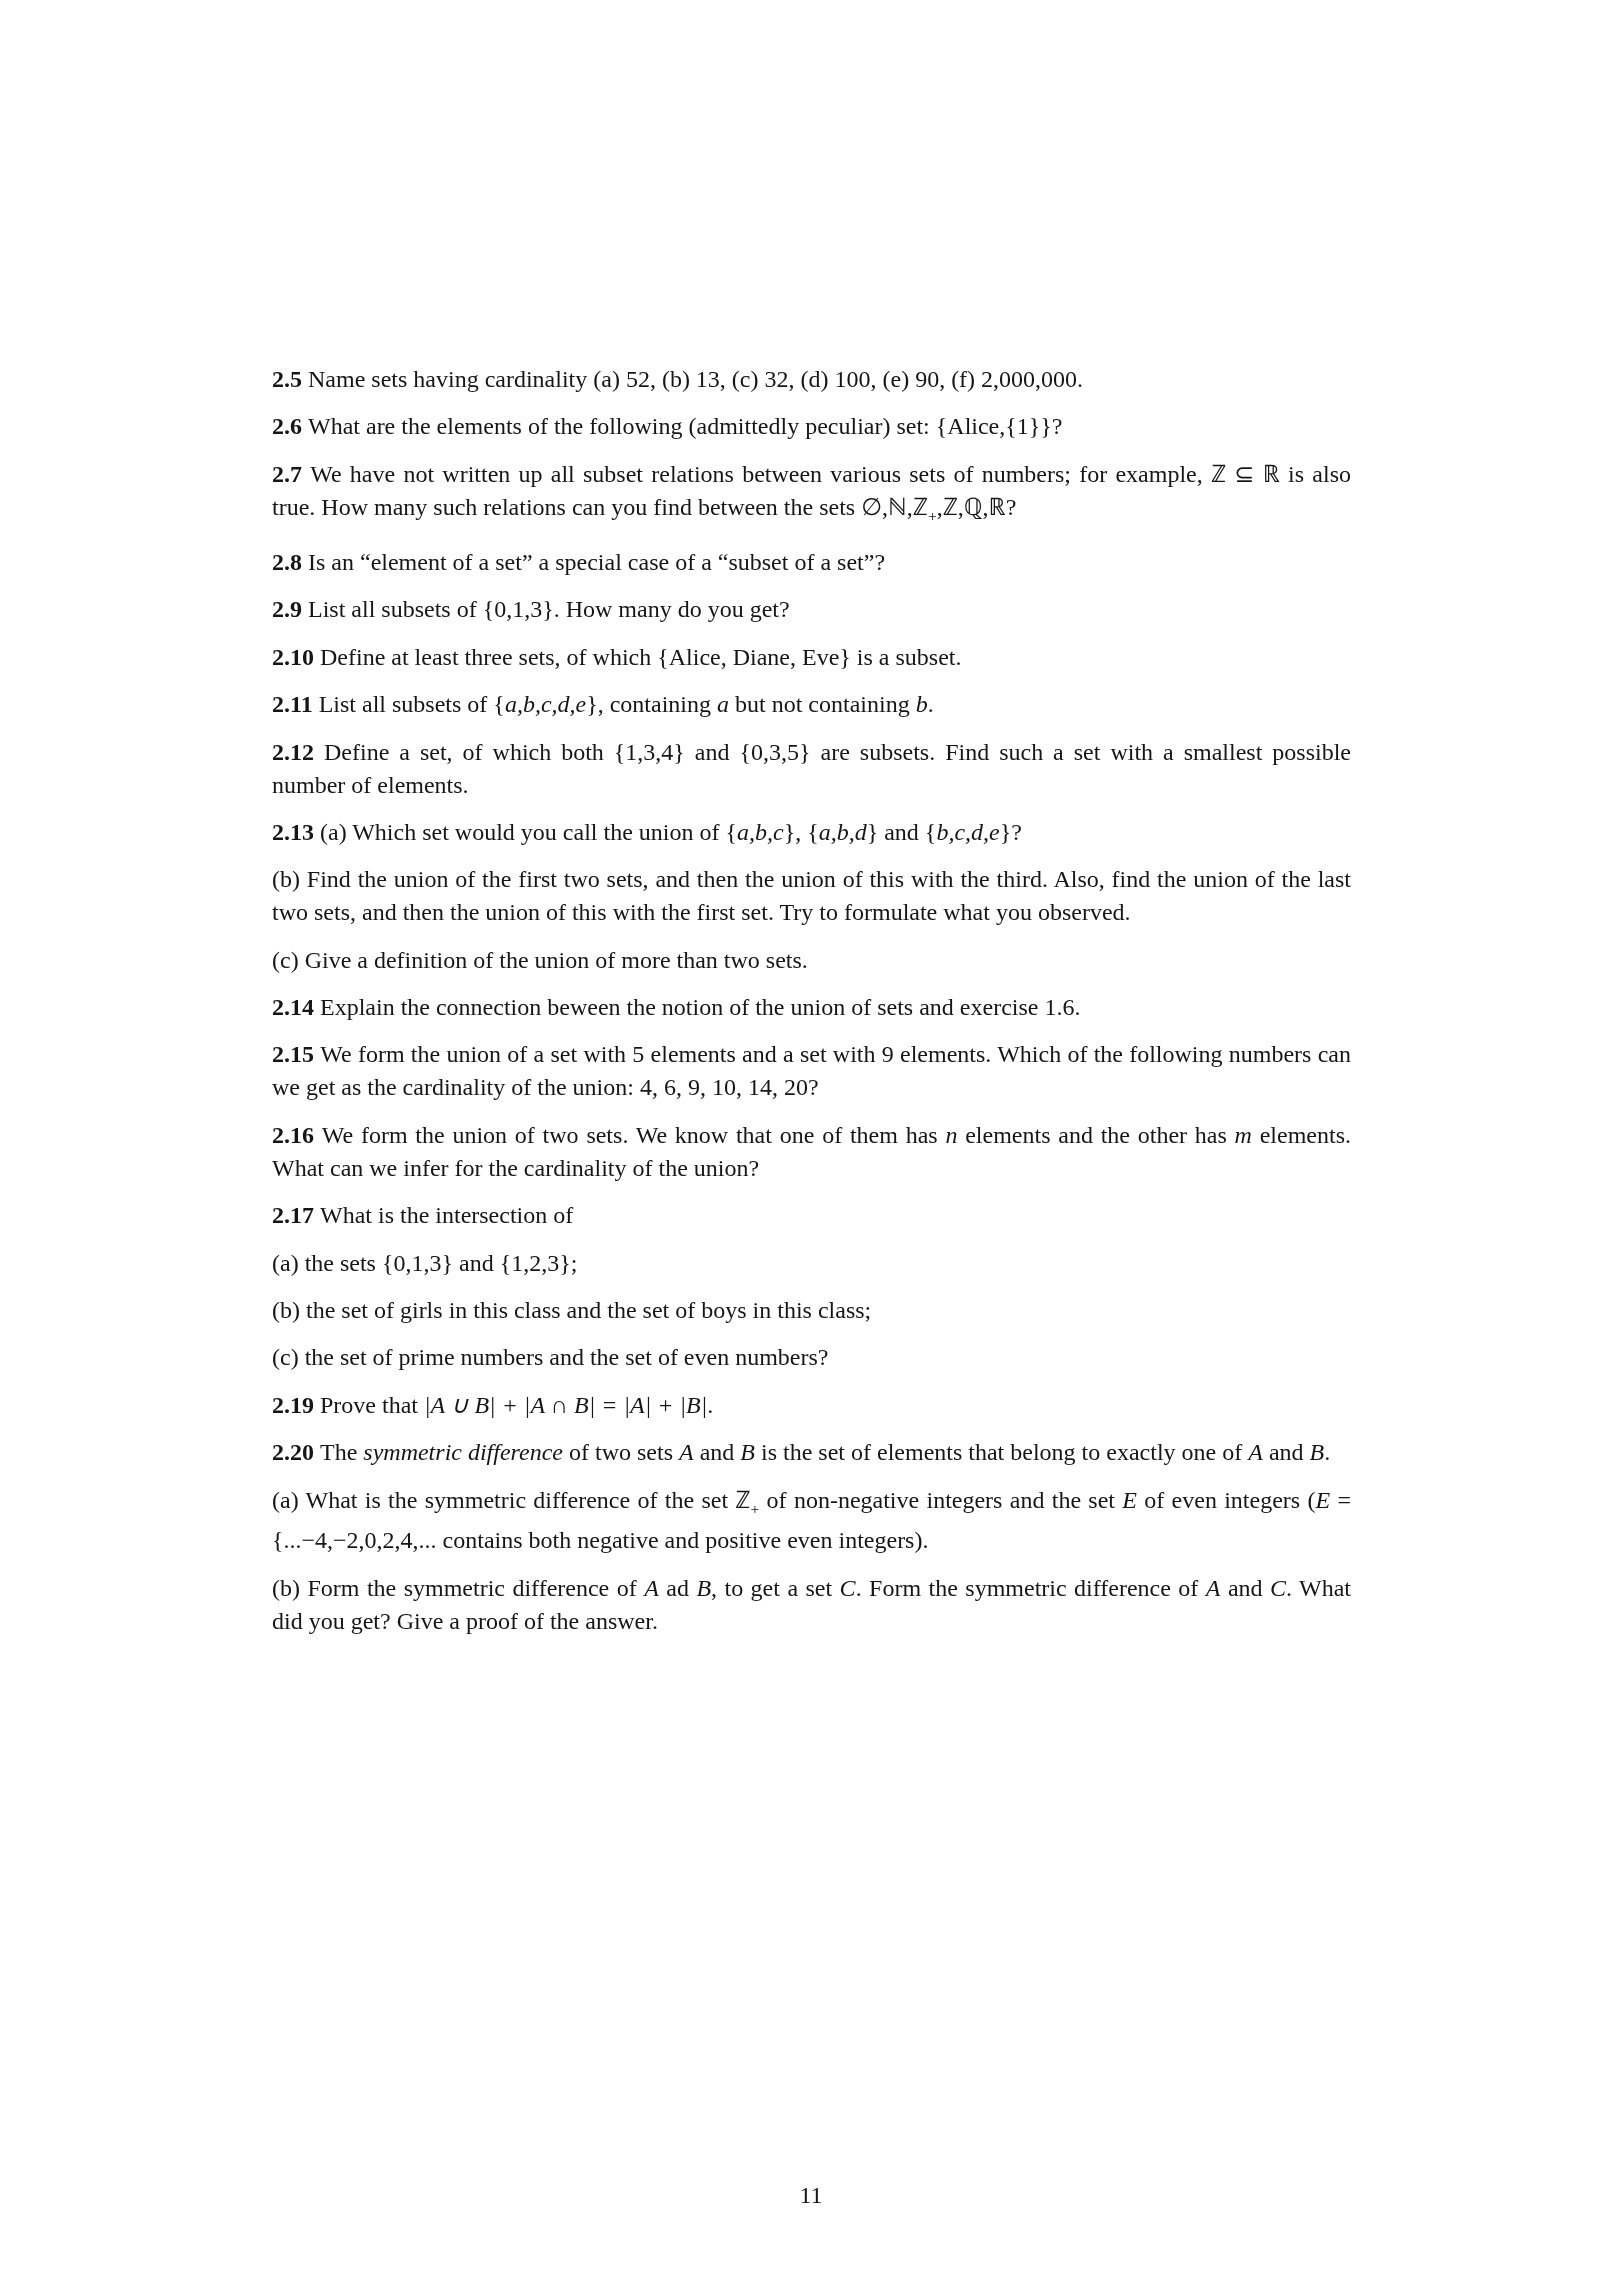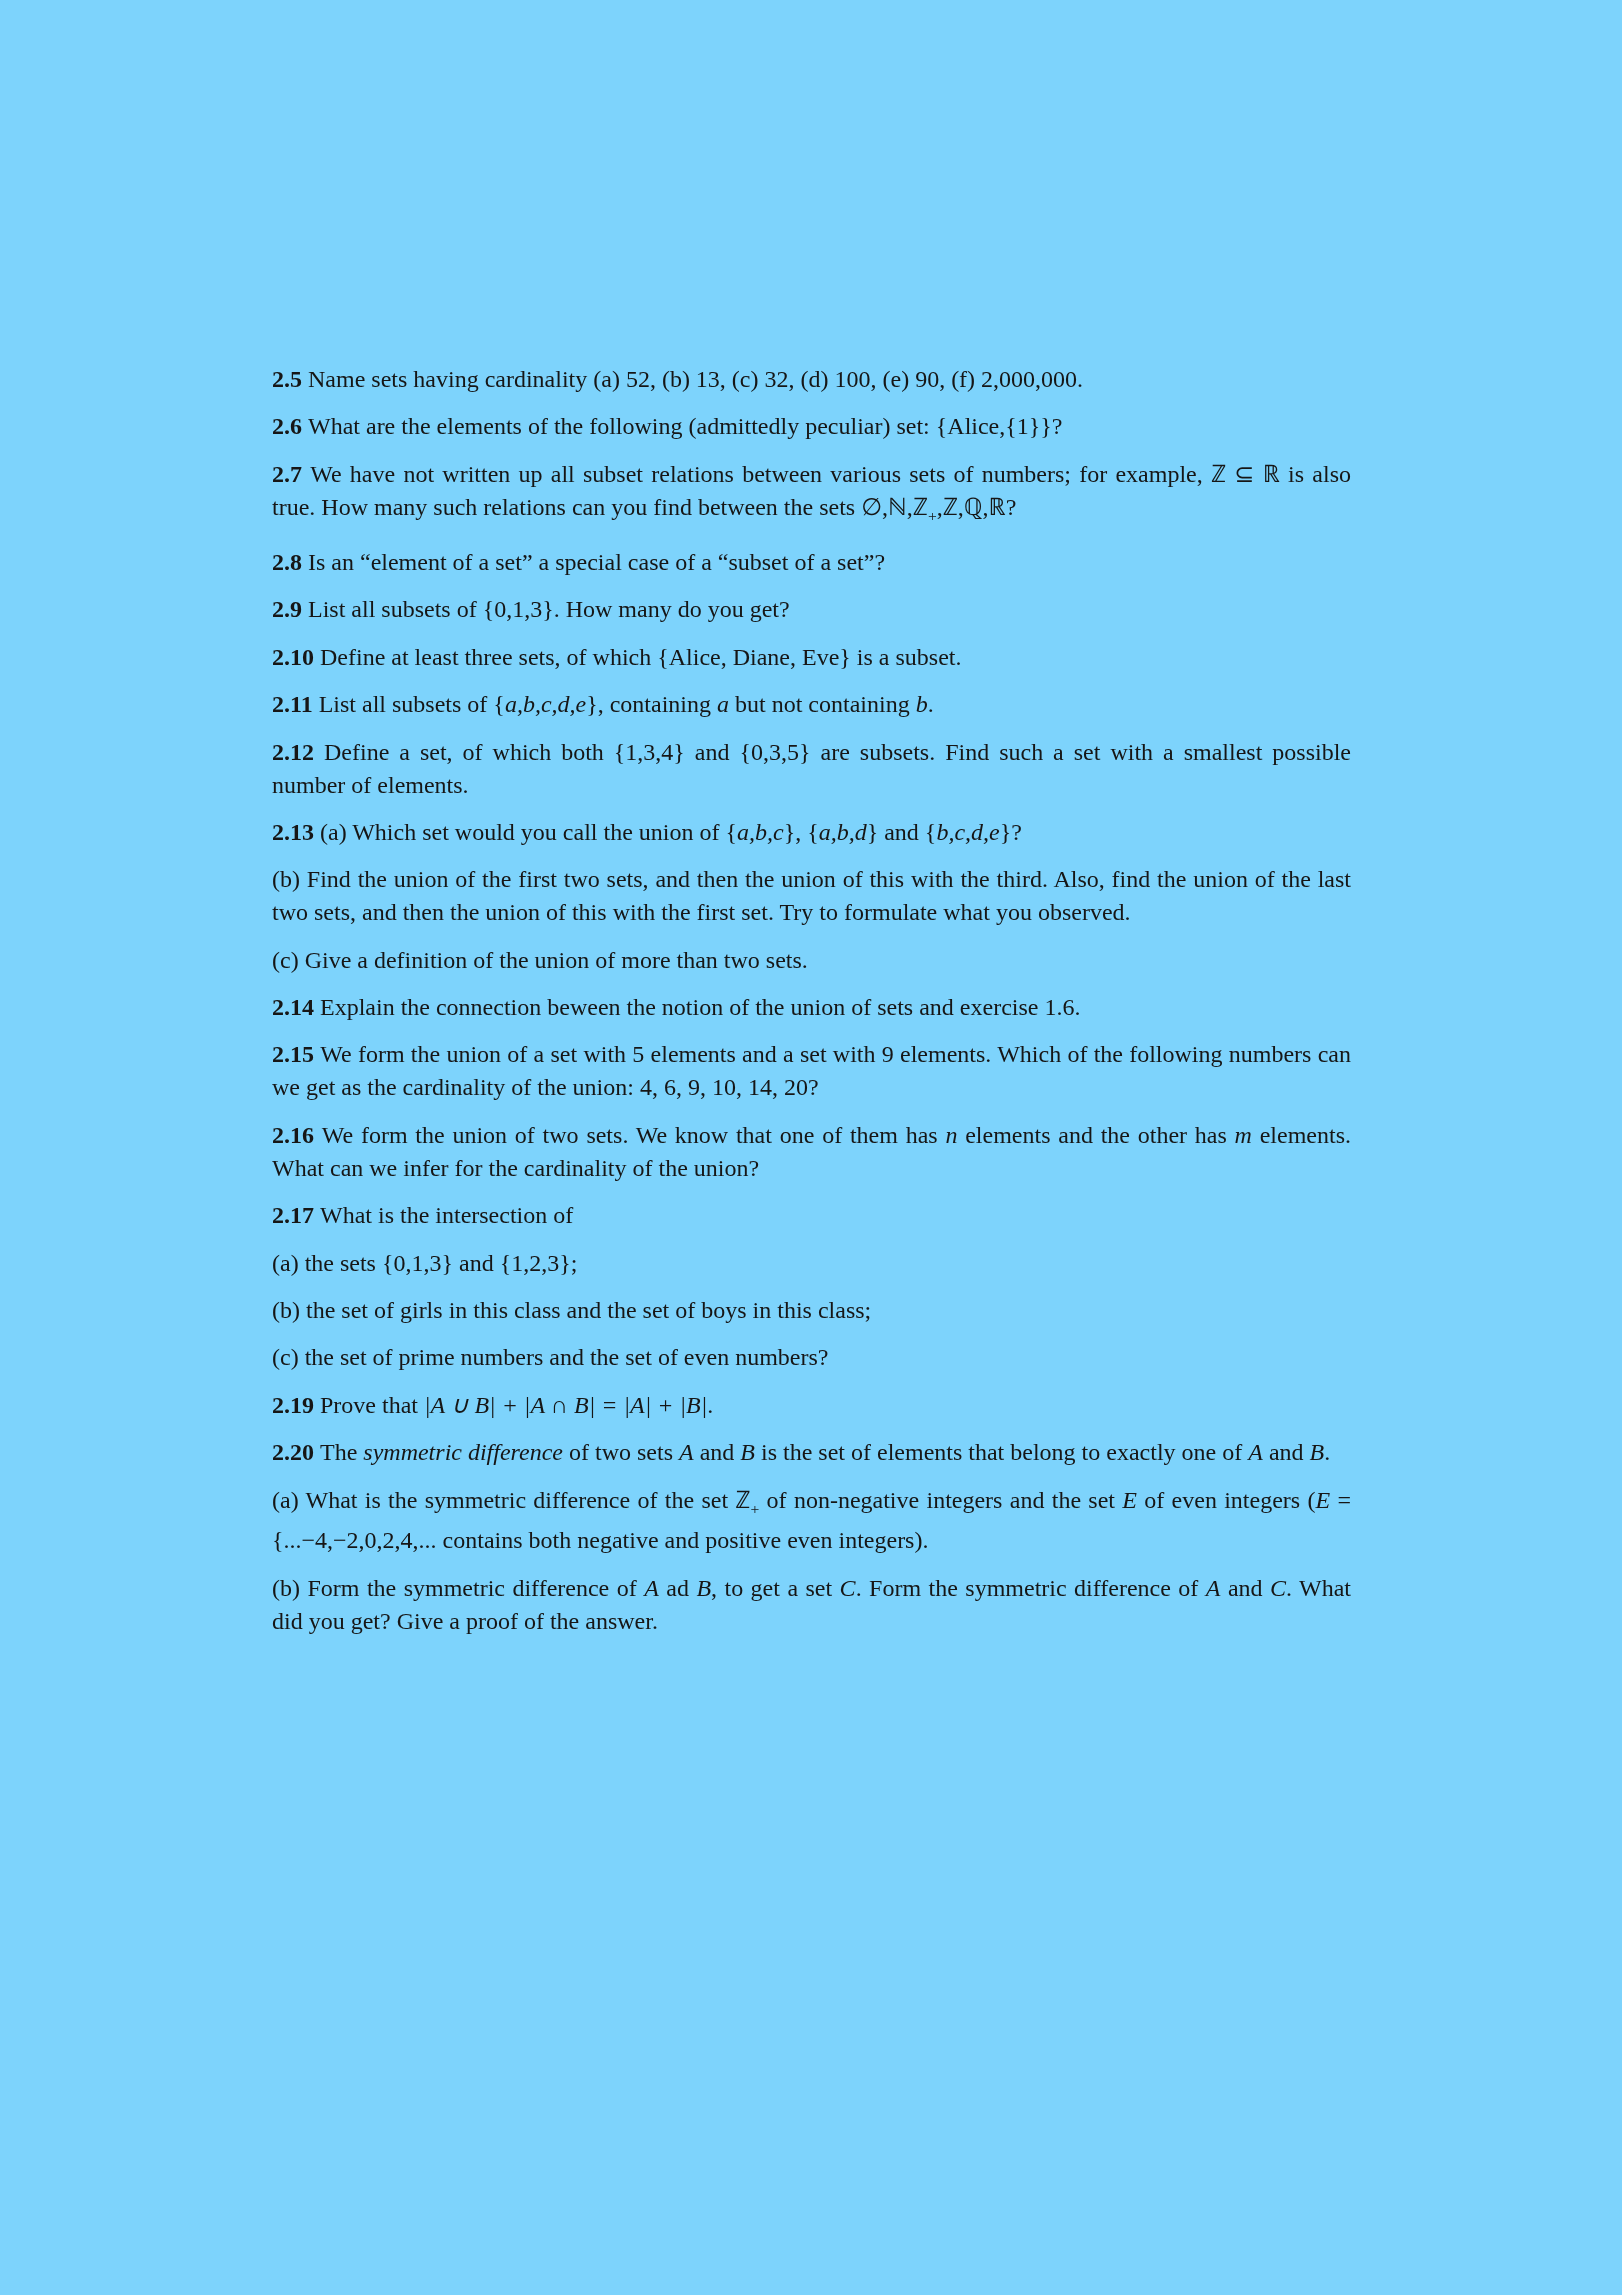--- a/index.html
+++ b/index.html
@@ -1,20 +1,20 @@
 <!DOCTYPE html>
 <html style="font-size:10.5px"><head>
 <meta charset="utf-8">
 <style>
   html, body { margin: 0; padding: 0; background: #e8e8e8; }
   .page {
     width: 1622px;
     height: 2295px;
     margin: 0 auto;
-    background: #7dd3fc;
+    background: #ffffff;
     color: #161616;
     font-family: "Liberation Serif", serif;
     font-size: 24px;
     position: relative;
     box-sizing: border-box;
     padding: 363px 271px 0 272px;
   }
   .para {
     margin: 0 0 14.4px 0;
     text-align: justify;
@@ -56,14 +56,15 @@
       <p class="para"><span class="run-b">2.16 </span><span class="run-n">We form the union of two sets. We know that one of them has </span><span class="run-m">n</span><span class="run-n"> elements and the other has </span><span class="run-m">m</span><span class="run-n"> elements. What can we infer for the cardinality of the union?</span></p>
       <p class="para"><span class="run-b">2.17 </span><span class="run-n">What is the intersection of</span></p>
       <p class="para"><span class="run-n">(a) the sets {0,1,3} and {1,2,3};</span></p>
       <p class="para"><span class="run-n">(b) the set of girls in this class and the set of boys in this class;</span></p>
       <p class="para"><span class="run-n">(c) the set of prime numbers and the set of even numbers?</span></p>
       <p class="para"><span class="run-b">2.19 </span><span class="run-n">Prove that </span><span class="run-m">|A ∪ B| + |A ∩ B| = |A| + |B|</span><span class="run-n">.</span></p>
       <p class="para"><span class="run-b">2.20 </span><span class="run-n">The </span><span class="run-i">symmetric difference</span><span class="run-n"> of two sets </span><span class="run-m">A</span><span class="run-n"> and </span><span class="run-m">B</span><span class="run-n"> is the set of elements that belong to exactly one of </span><span class="run-m">A</span><span class="run-n"> and </span><span class="run-m">B</span><span class="run-n">.</span></p>
       <p class="para"><span class="run-n">(a) What is the symmetric difference of the set </span><span class="run-n">ℤ</span><span class="run-sub">+</span><span class="run-n"> of non-negative integers and the set </span><span class="run-m">E</span><span class="run-n"> of even integers (</span><span class="run-m">E</span><span class="run-n"> = {...−4,−2,0,2,4,... contains both negative and positive even integers).</span></p>
       <p class="para"><span class="run-n">(b) Form the symmetric difference of </span><span class="run-m">A</span><span class="run-n"> ad </span><span class="run-m">B</span><span class="run-n">, to get a set </span><span class="run-m">C</span><span class="run-n">. Form the symmetric difference of </span><span class="run-m">A</span><span class="run-n"> and </span><span class="run-m">C</span><span class="run-n">. What did you get? Give a proof of the answer.</span></p>
     </div>
+  <div class="footer">11</div>
 </div>
 
 
 </body></html>

